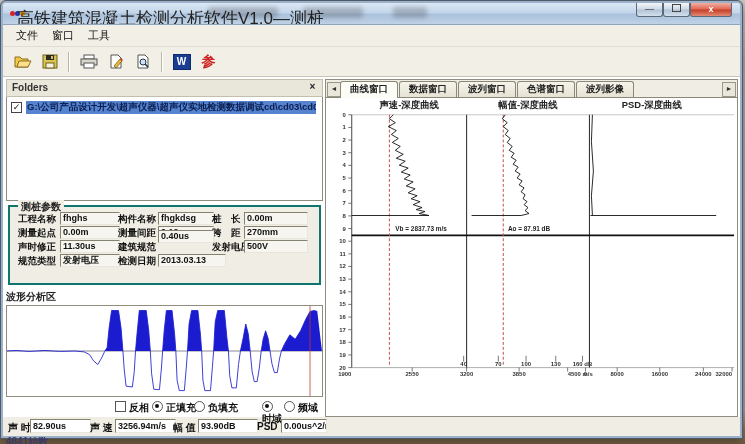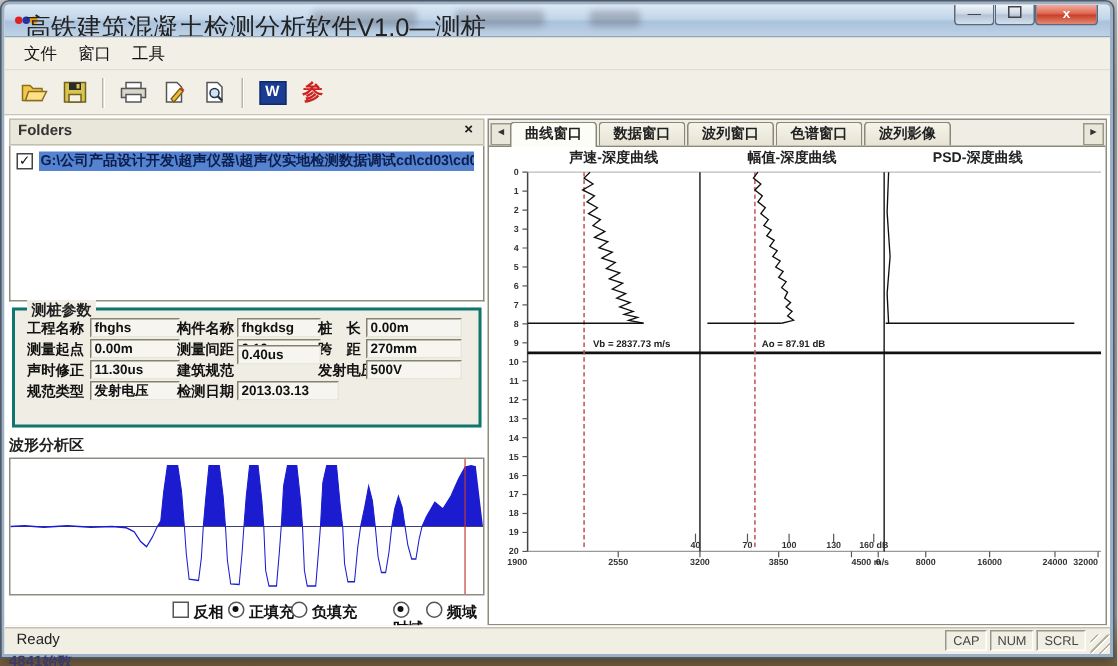--- a/index.html
+++ b/index.html
@@ -345,24 +345,15 @@
               <line x1="147" y1="120" x2="197" y2="120" stroke="#111" stroke-width="0.9"></line>
               <line x1="267" y1="120" x2="394" y2="120" stroke="#111" stroke-width="0.9"></line>
               <text x="96" y="136" font-size="6.5" text-anchor="middle" fill="#222">Vb = 2837.73 m/s</text>
               <text x="205" y="136" font-size="6.5" text-anchor="middle" fill="#222">Ao = 87.91 dB</text>
             </svg>
         </div>
       </div>
 
     </div>
 
-    <div class="statusbar">
-      <span class="sb-ready">Ready</span>
-      <span class="sb-cells" id="statcells">
-          <span class="sb-cell">CAP</span>
-          <span class="sb-cell">NUM</span>
-          <span class="sb-cell">SCRL</span>
-        </span>
-      <span class="grip"></span>
-    </div>
 
   </div>
 </div>
 
 </body></html>

